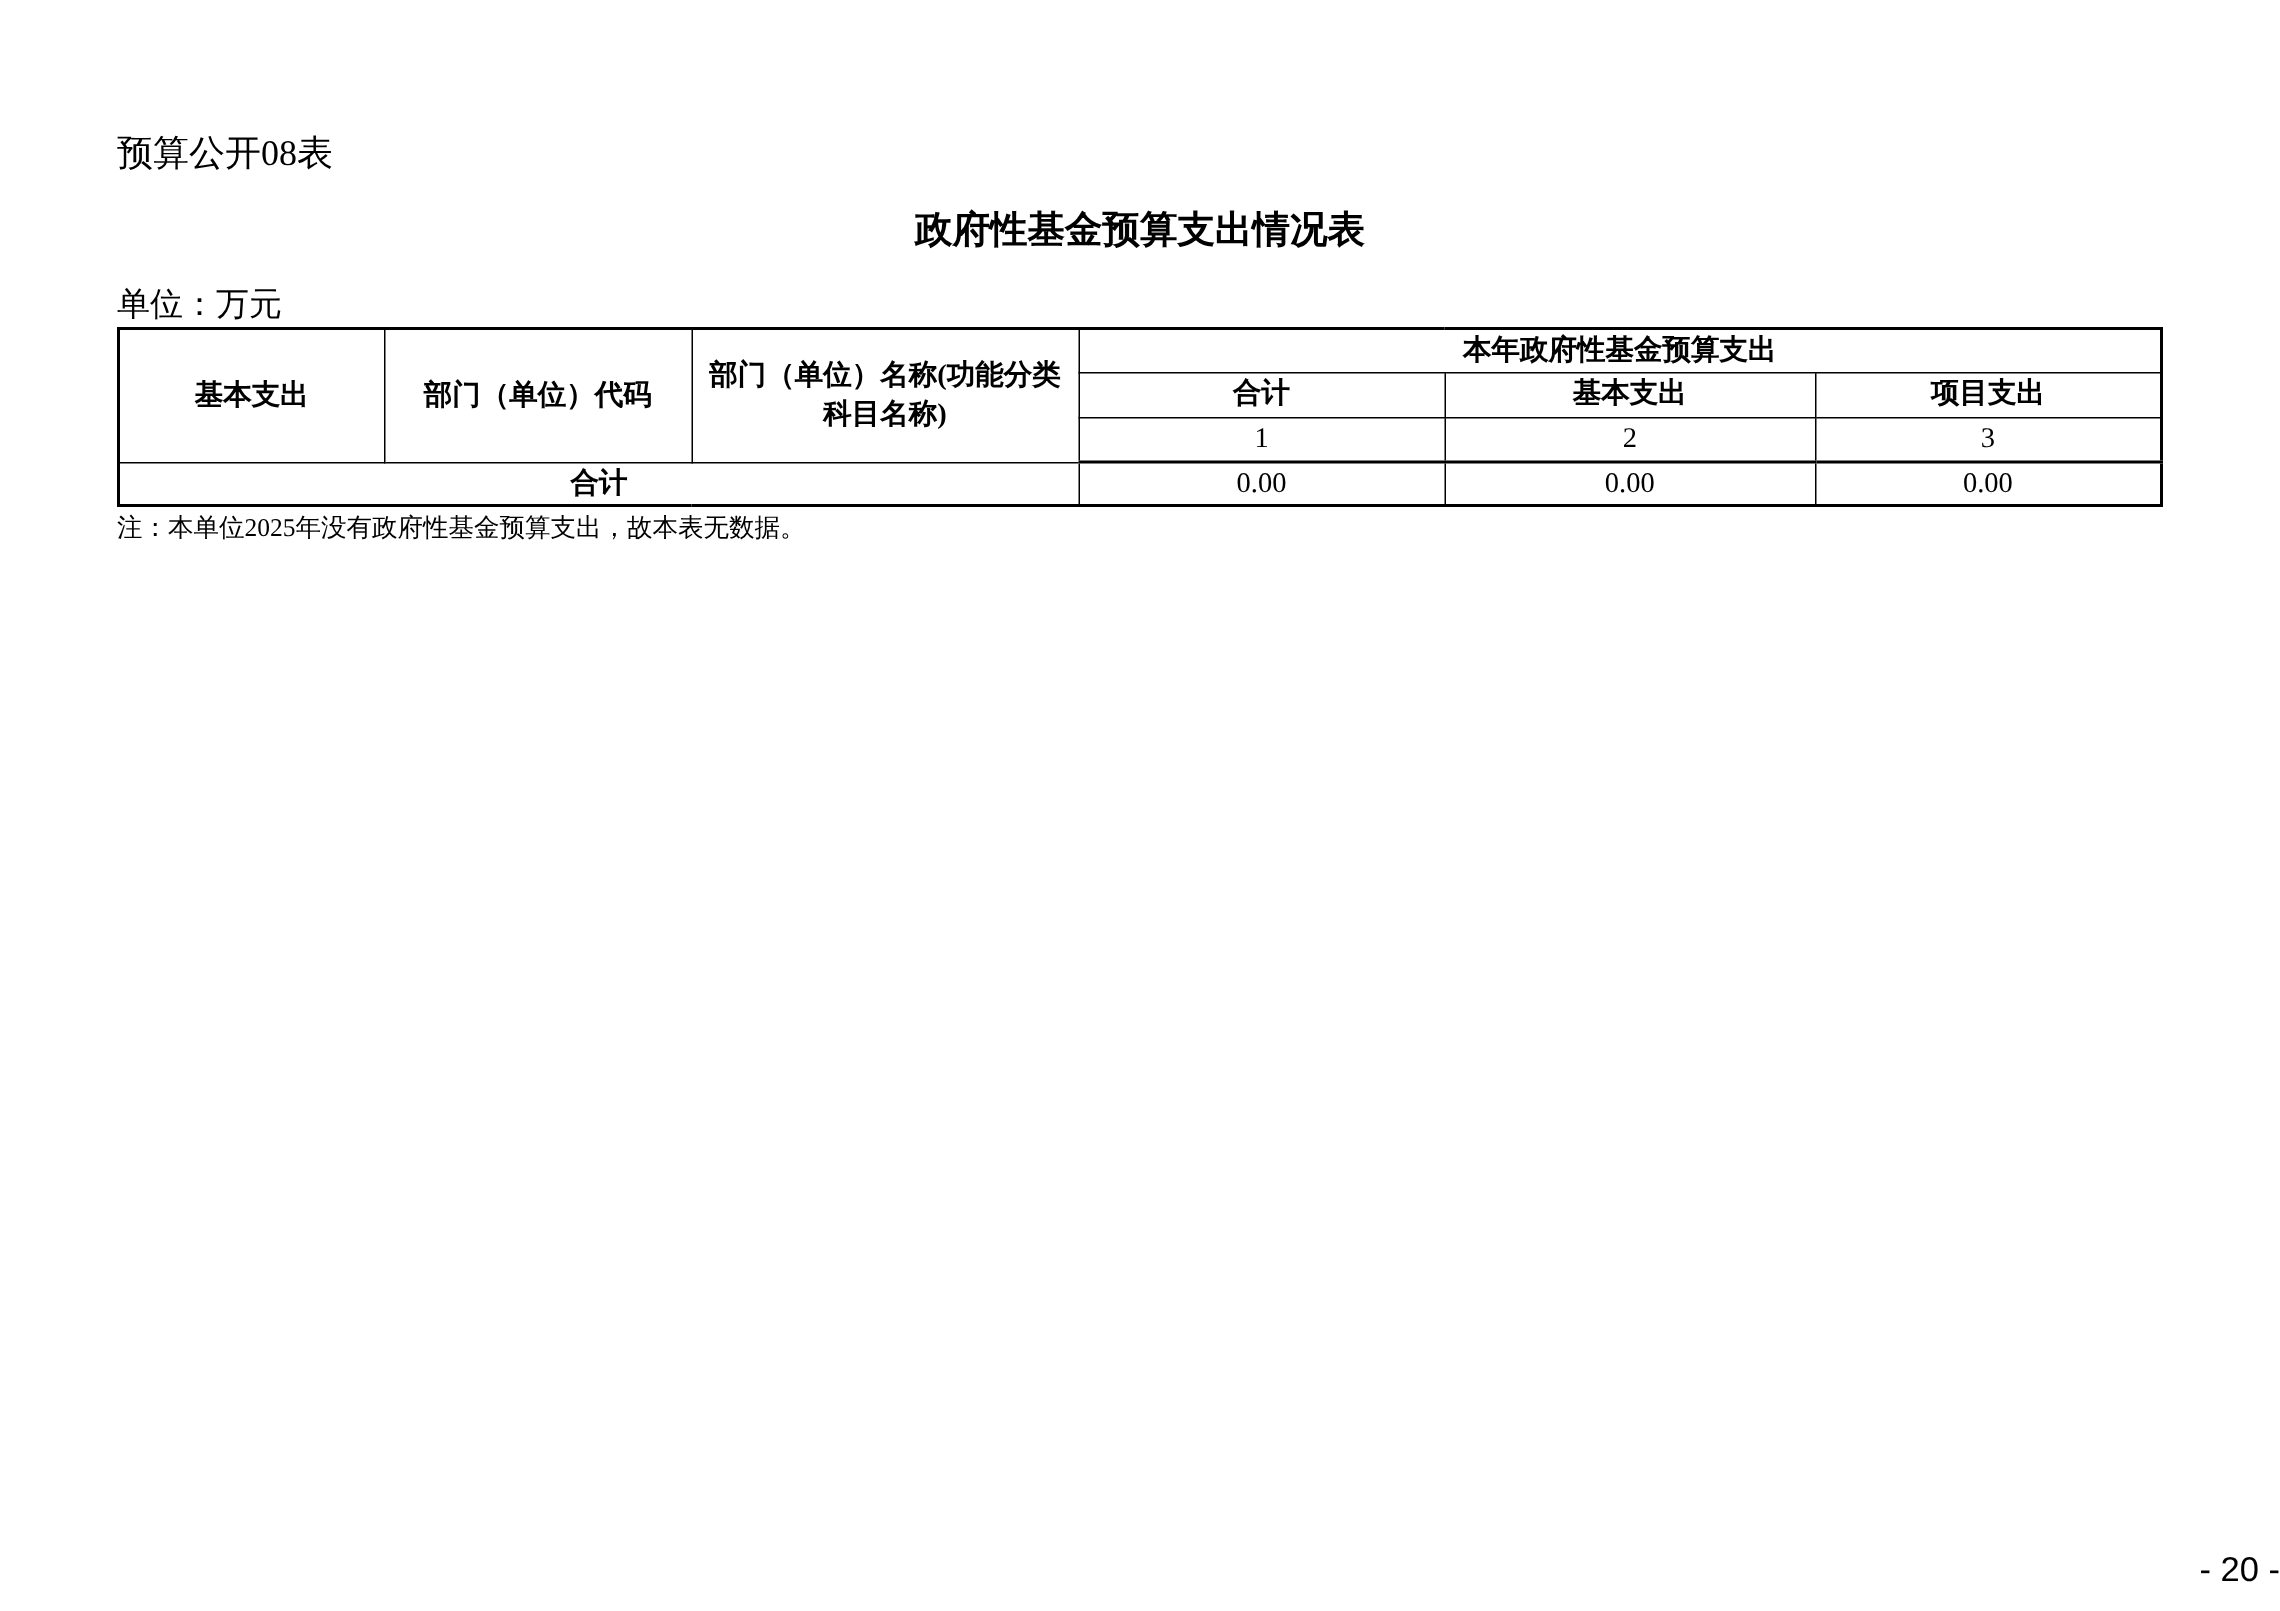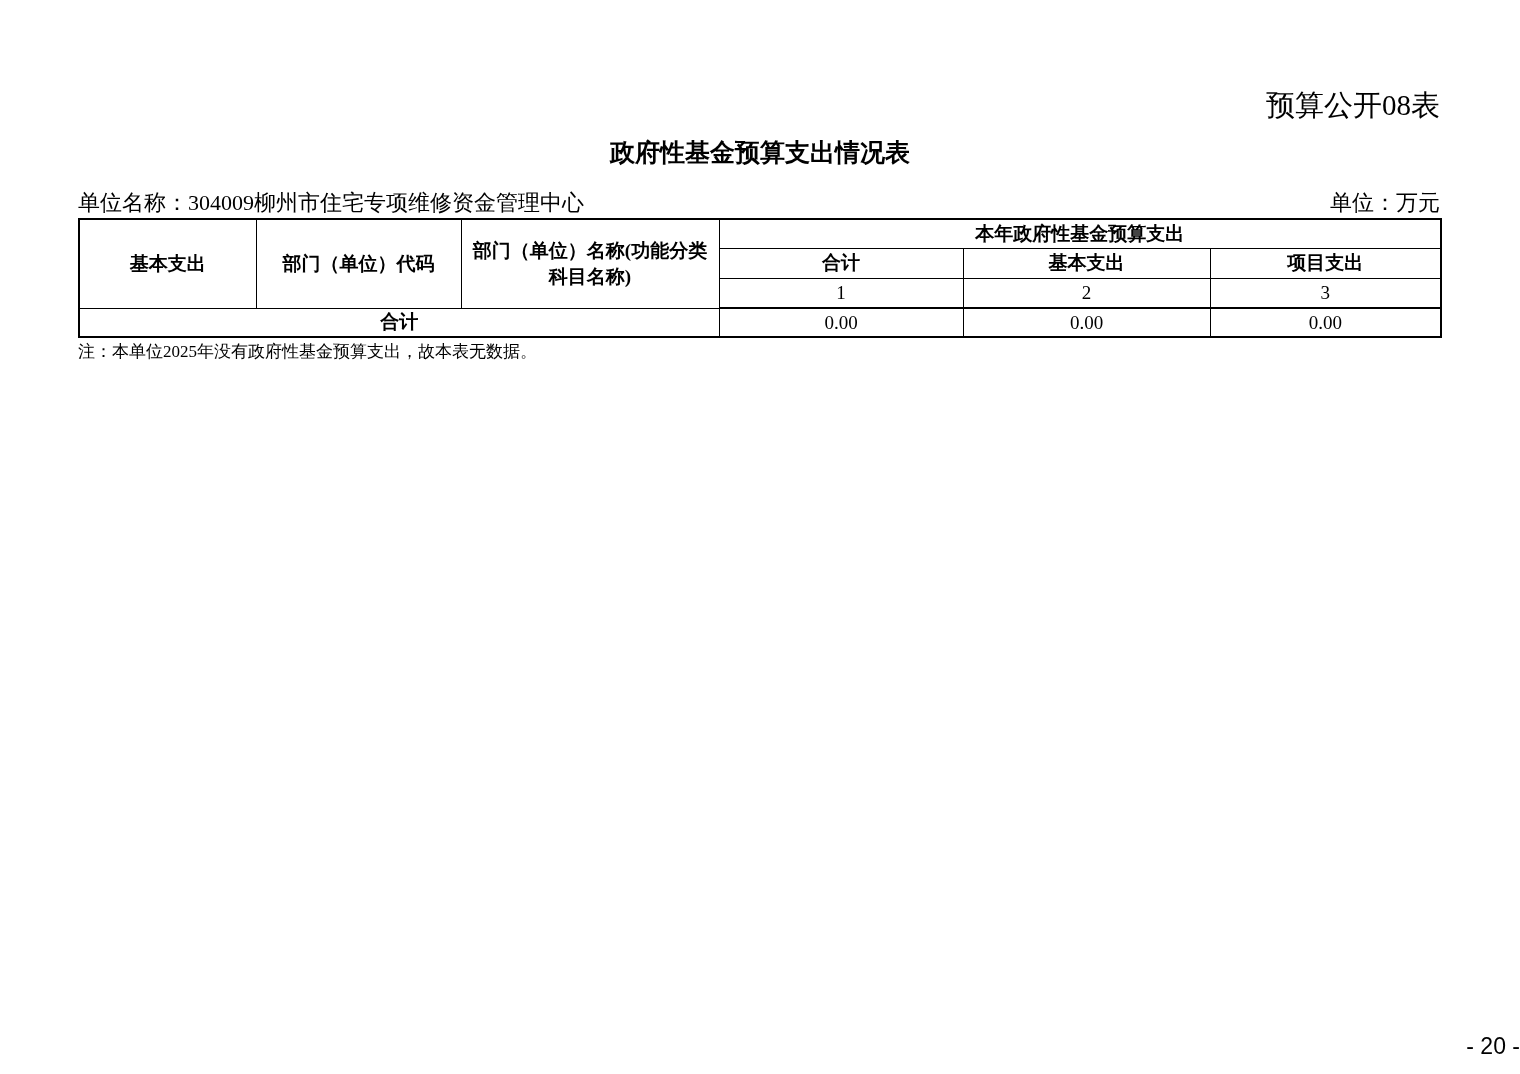--- a/index.html
+++ b/index.html
@@ -10,22 +10,21 @@
     position: relative;
     font-family: "Liberation Serif", "DejaVu Serif", serif;
     color: #000000;
     overflow: hidden;
   }
   .form-code {
     position: absolute;
     top: 86px;
     left: 78px;
     right: 80px;
-    text-align: right;
-    font-size: 29px;
+    font-size: 24px;
   }
   .doc-title {
     position: absolute;
     top: 136px;
     left: 0;
     right: 0;
     text-align: center;
     font-size: 25px;
     font-weight: bold;
   }
@@ -81,21 +80,20 @@
   }
 </style>
 </head>
 <body>
 
 <div class="form-code">预算公开08表</div>
 
 <div class="doc-title">政府性基金预算支出情况表</div>
 
 <div class="meta-row">
-  <span>单位名称：304009柳州市住宅专项维修资金管理中心</span>
   <span>单位：万元</span>
 </div>
 
 <table class="budget-table">
   <colgroup>
     <col style="width:177px">
     <col style="width:205px">
     <col style="width:258px">
     <col style="width:244px">
     <col style="width:247px">

